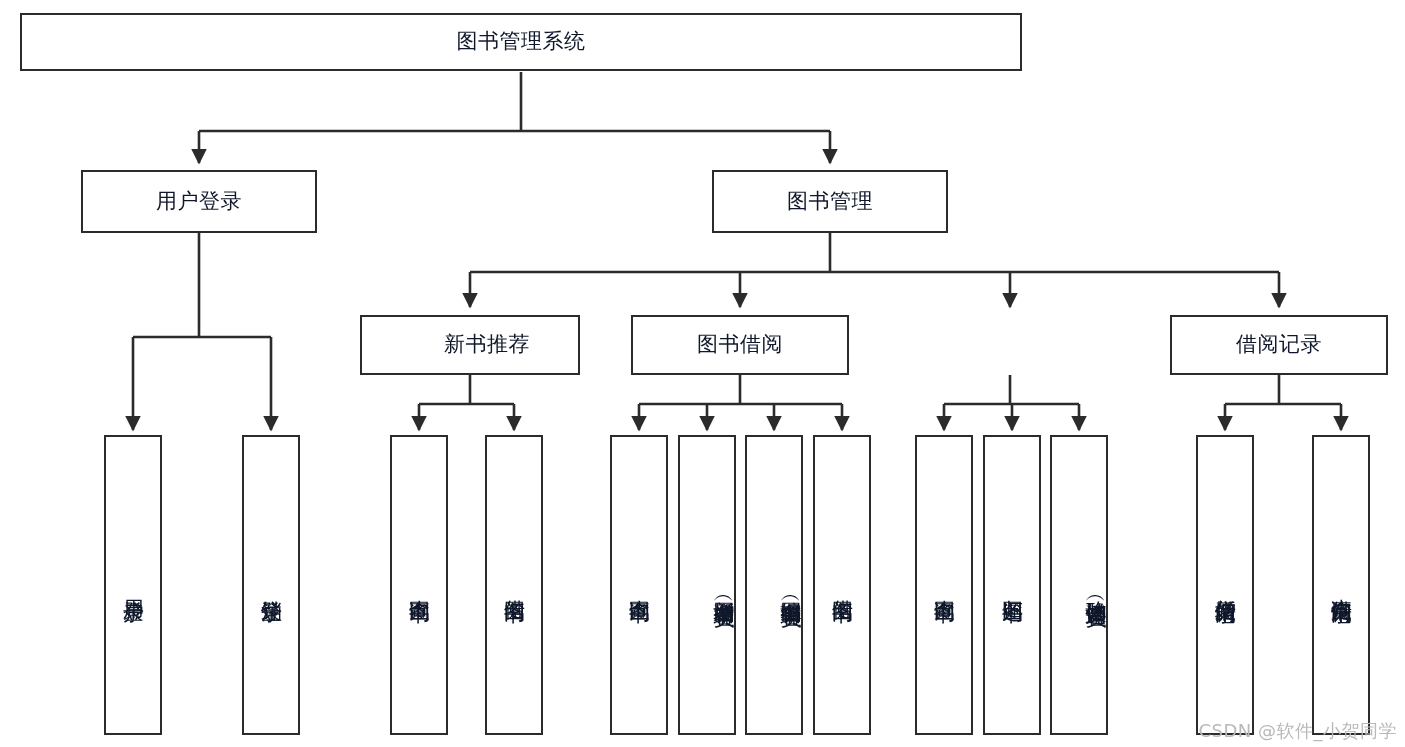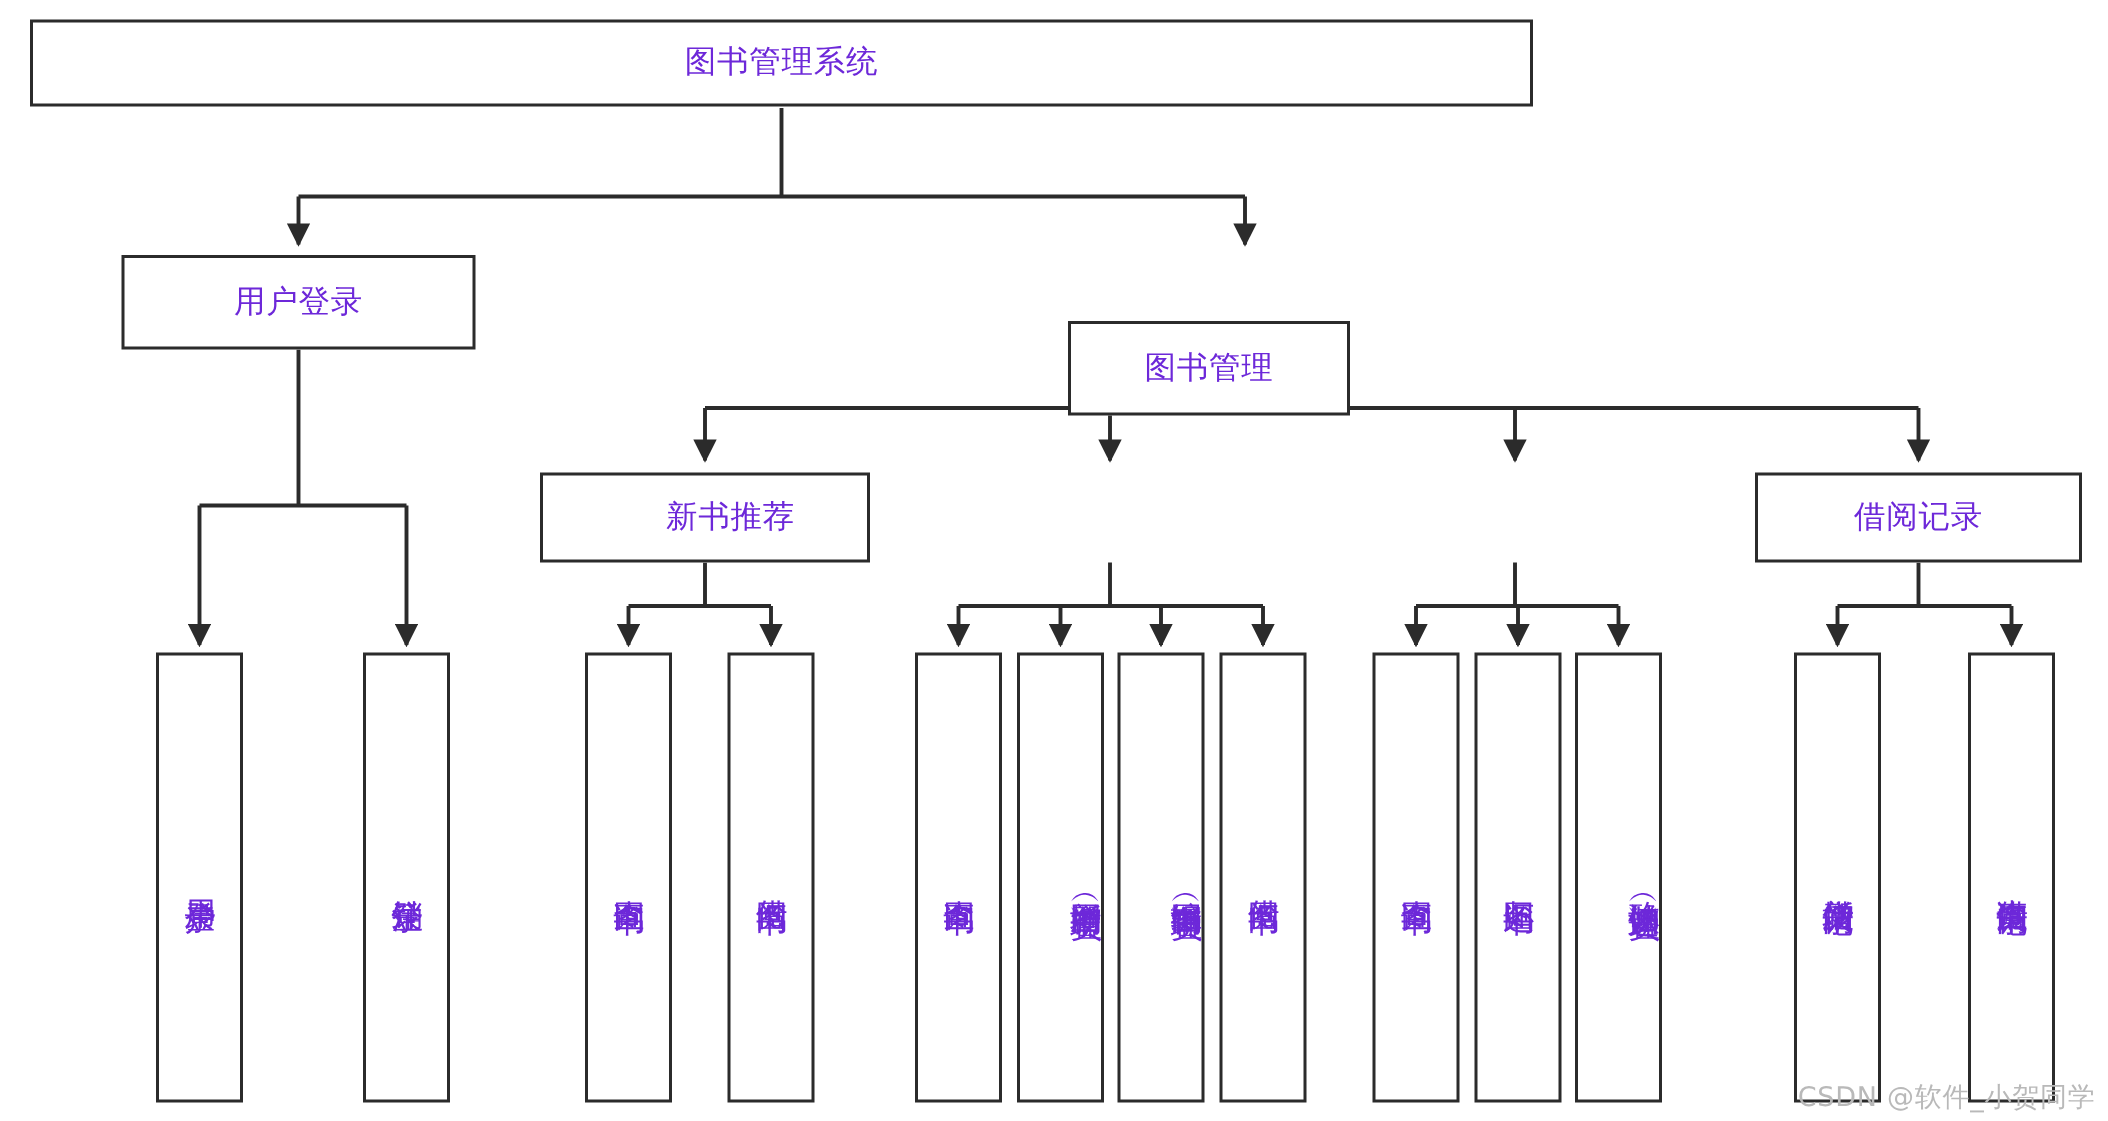--- a/index.html
+++ b/index.html
@@ -18,21 +18,21 @@
     position: absolute;
     left: 0; top: 0;
     width: 1405px;
     height: 747px;
   }
   .node {
     position: absolute;
     box-sizing: border-box;
     border: 2.5px solid #2b2b2b;
     background: #ffffff;
-    color: #6d28d9;
+    color: #0f172a;
     display: flex;
     align-items: center;
     justify-content: center;
     text-align: center;
   }
   .node-h {
     font-size: 21px;
     line-height: 1.1;
     letter-spacing: 0.5px;
   }
@@ -121,23 +121,24 @@
       <path d="M 1279 375 L 1279 404"></path>
       <path d="M 1225 404 L 1341 404"></path>
       <path d="M 1225 404 L 1225 430" marker-end="url(#arrow)"></path>
       <path d="M 1341 404 L 1341 430" marker-end="url(#arrow)"></path>
     </g>
   </svg>
 
   <div class="node node-h node-root" style="left:20px; top:13px; width:1002px; height:58px;">图书管理系统</div>
 
   <div class="node node-h" style="left:81px; top:170px; width:236px; height:63px;">用户登录</div>
-  <div class="node node-h" style="left:712px; top:170px; width:188px; height:63px;margin-top:44px;">图书管理</div>
+  <div class="node node-h" style="left:712px; top:170px; width:236px; height:63px;">图书管理</div>
 
   <div class="node node-h" style="left:360px; top:315px; width:220px; height:60px;padding-left:34px;">新书推荐</div>
+  <div class="node node-h" style="left:631px; top:315px; width:218px; height:60px;">图书借阅</div>
   <div class="node node-h" style="left:1170px; top:315px; width:218px; height:60px;">借阅记录</div>
 
   <div class="node node-v mid" style="left:104px; top:435px; width:58px; height:300px;">用户登录</div>
   <div class="node node-v mid" style="left:242px; top:435px; width:58px; height:300px;">注销登录</div>
 
   <div class="node node-v mid" style="left:390px; top:435px; width:58px; height:300px;">查询图书</div>
   <div class="node node-v mid" style="left:485px; top:435px; width:58px; height:300px;">借阅图书</div>
 
   <div class="node node-v mid" style="left:610px; top:435px; width:58px; height:300px;">查询图书</div>
   <div class="node node-v" style="left:678px; top:435px; width:58px; height:300px;">新增图书（管理员）</div>

